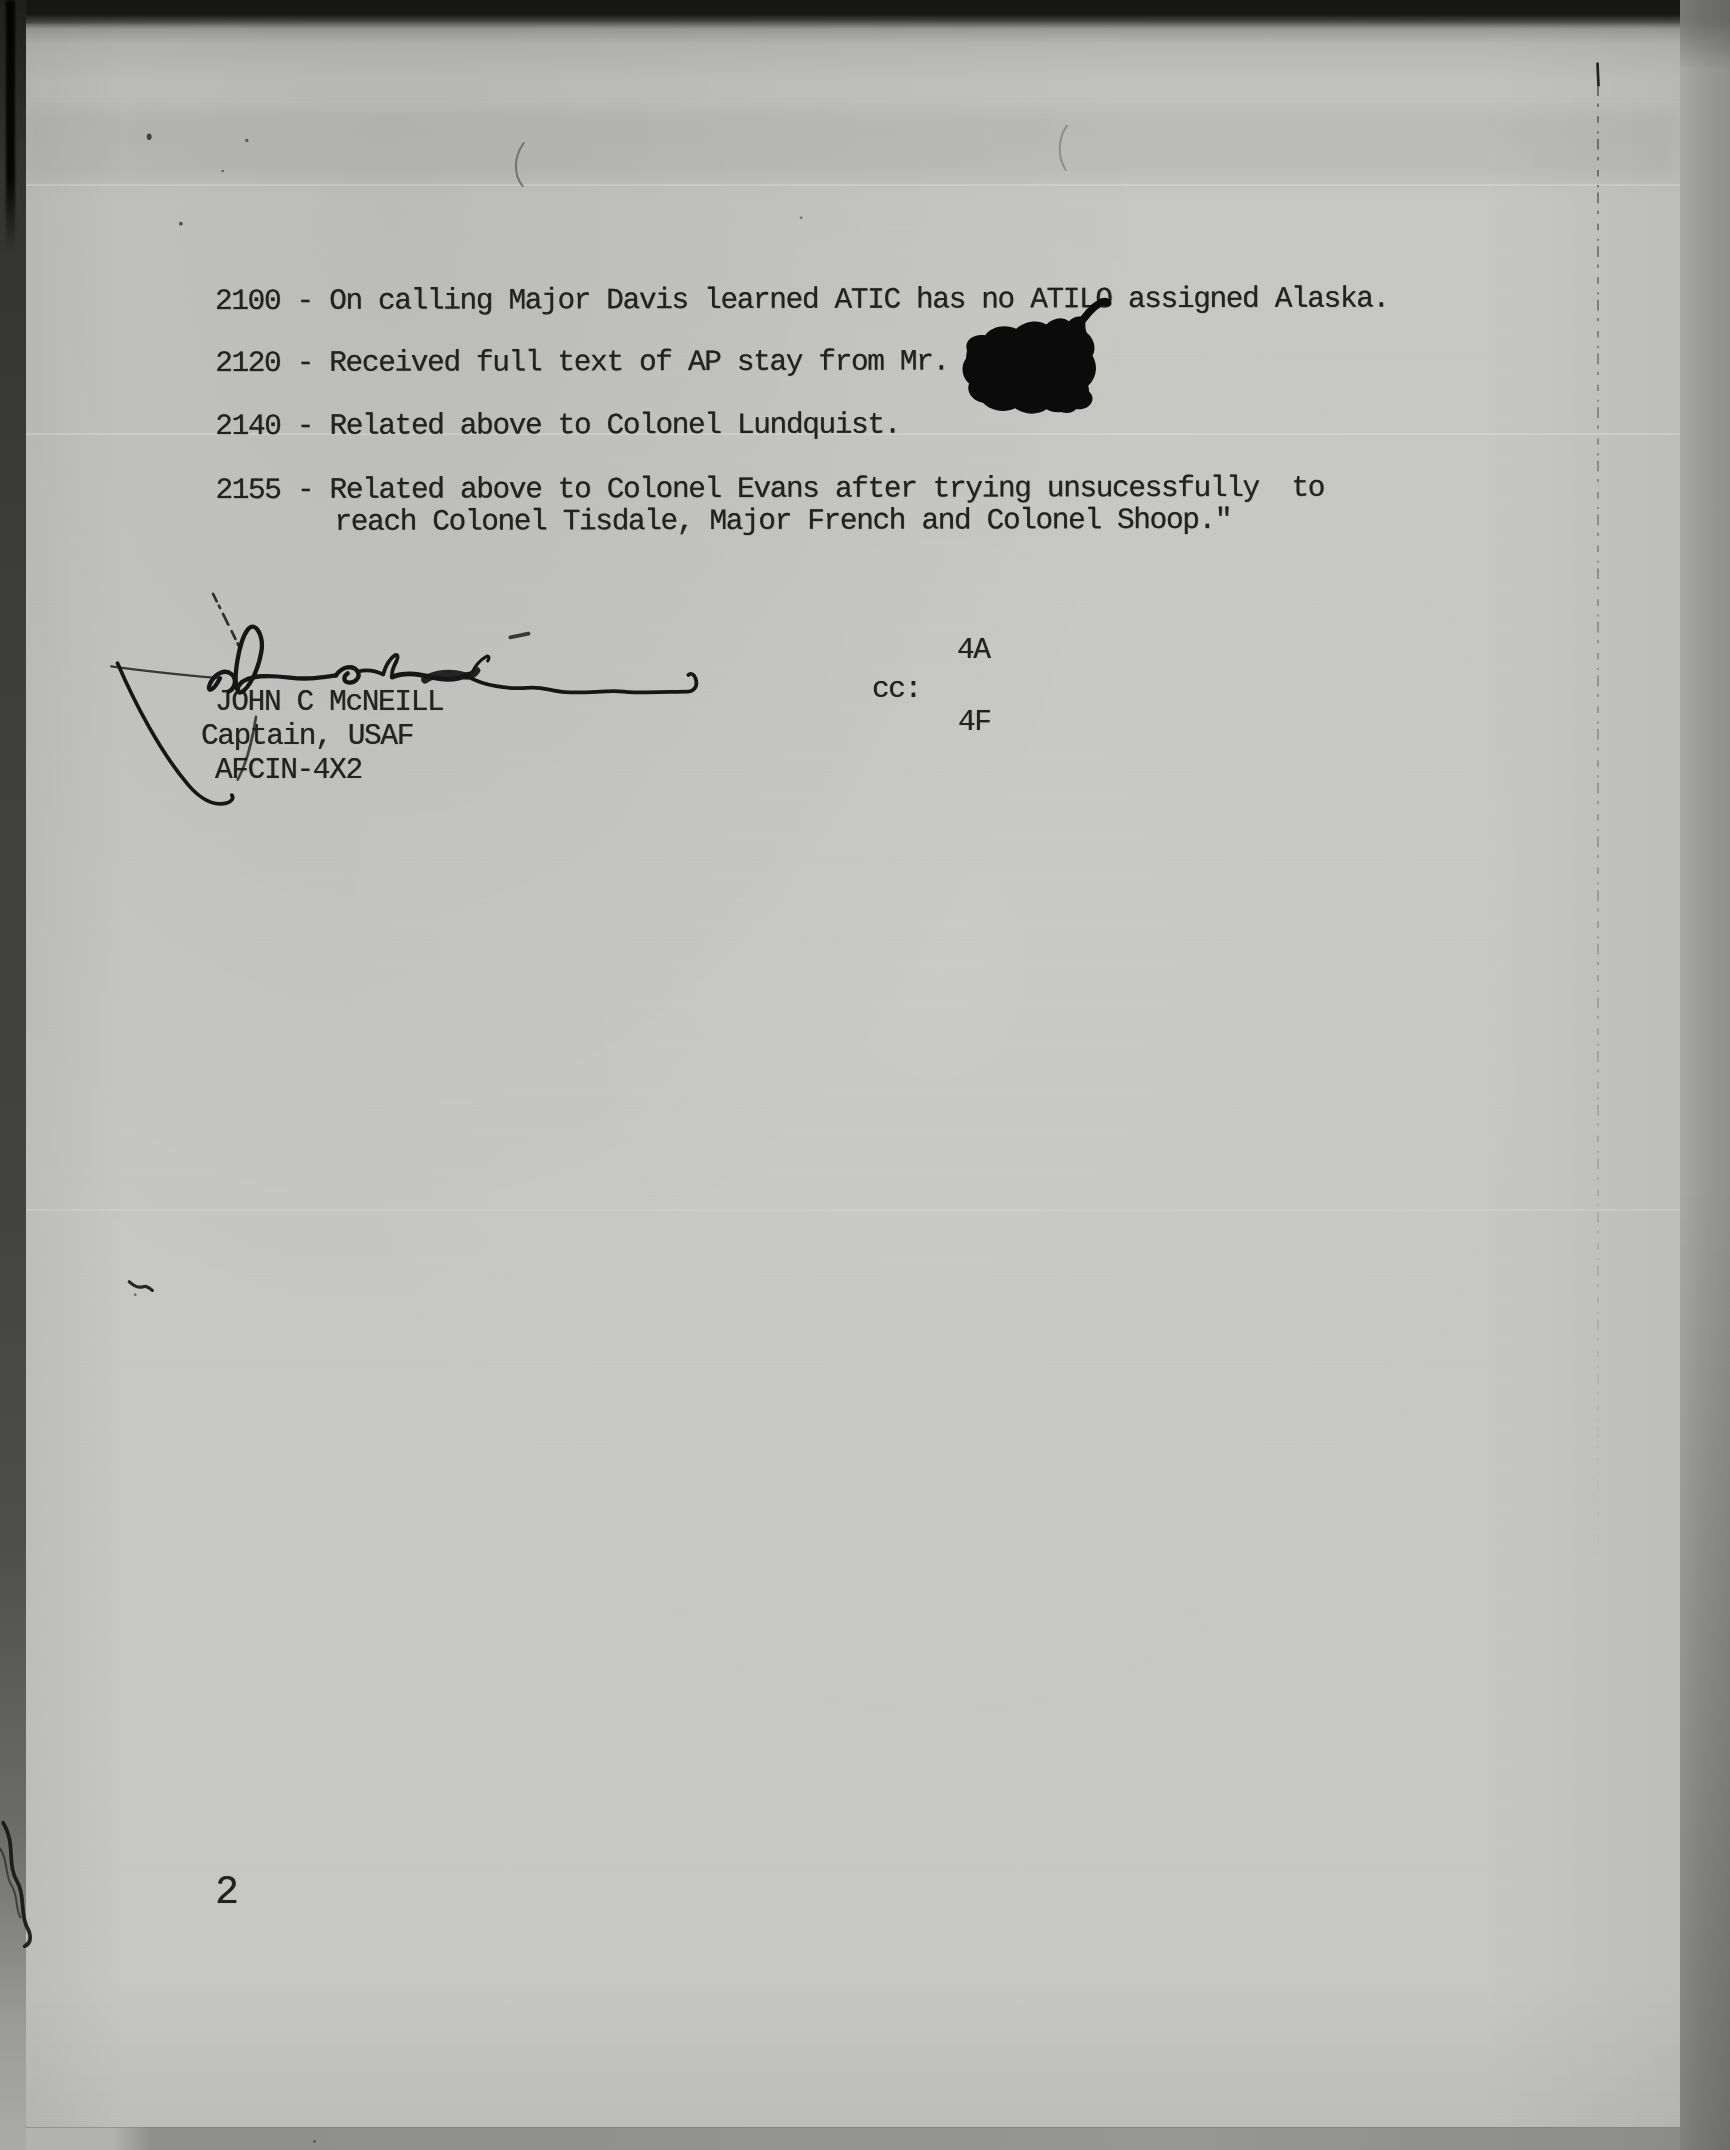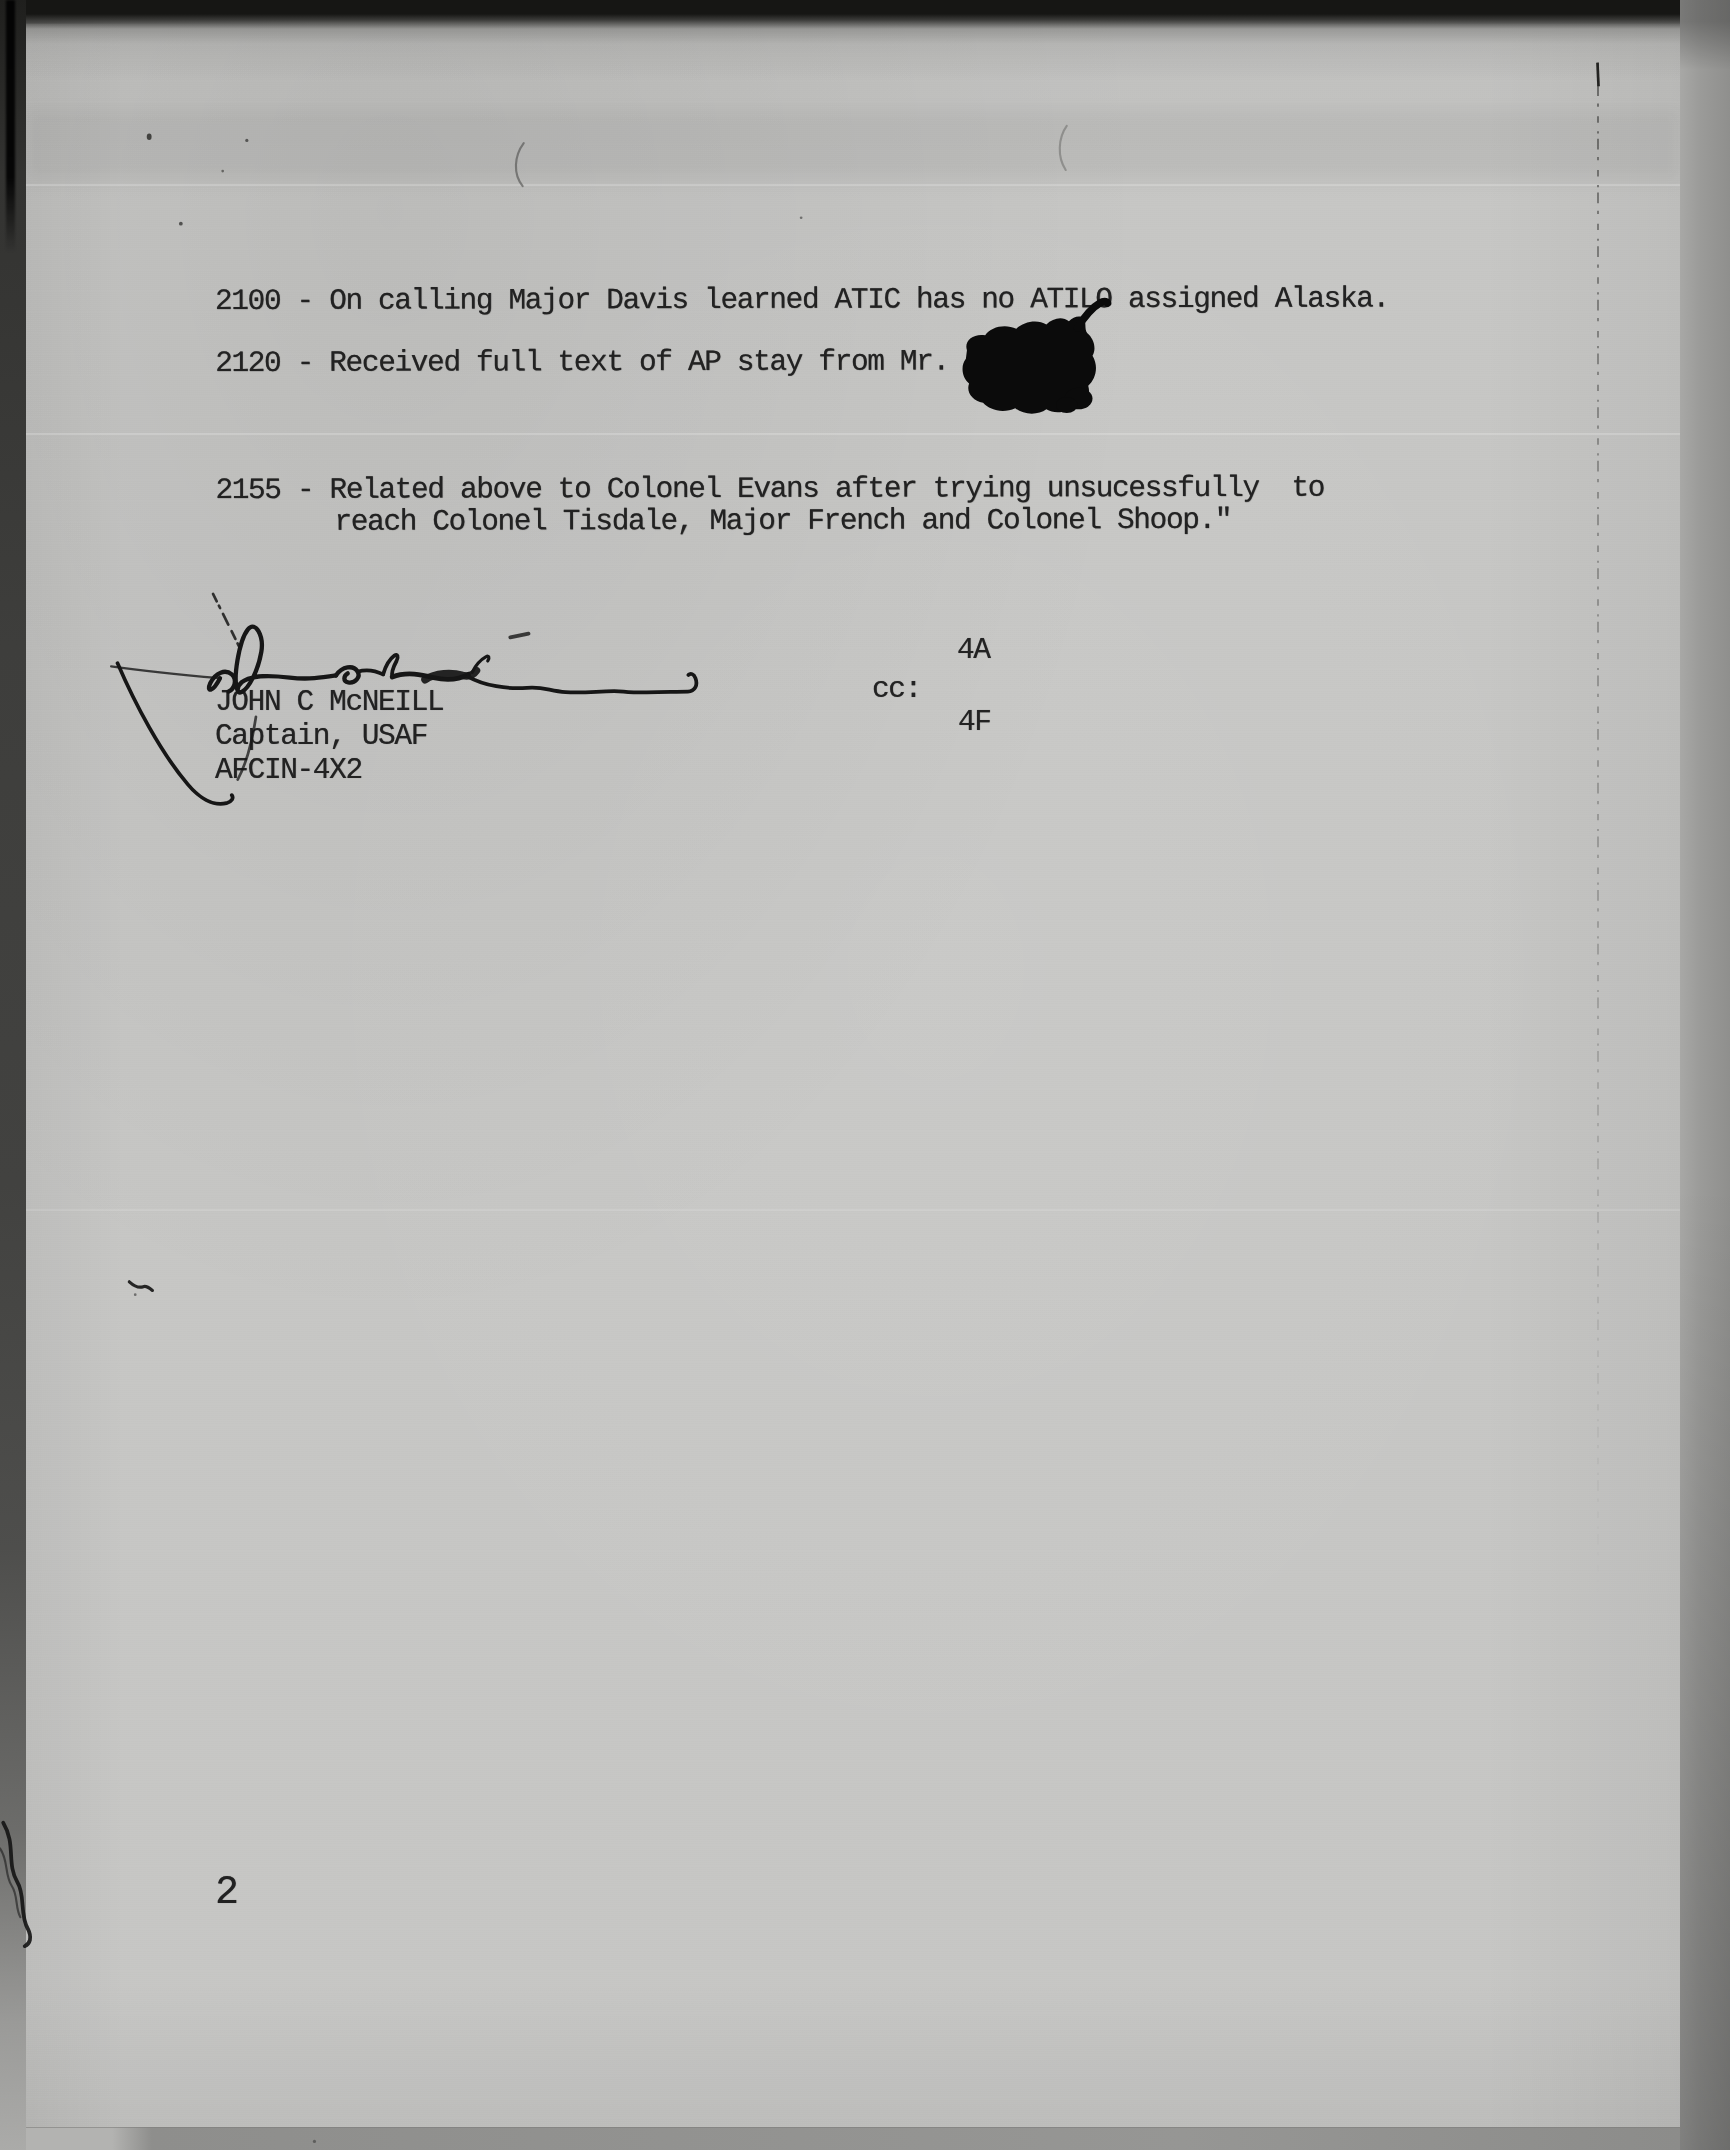--- a/index.html
+++ b/index.html
@@ -62,26 +62,27 @@
 
   <div class="paper"></div>
   <div class="shade-swath"></div>
   <div class="scanline" style="top:184px"></div>
   <div class="scanline" style="top:433px"></div>
   <div class="scanline" style="top:1209px;opacity:.6"></div>
 
   <div class="entries-layer">
     <div class="typew" style="left:215px;top:287px">2100 - On calling Major Davis learned ATIC has no ATILO assigned Alaska.</div>
     <div class="typew" style="left:215px;top:349px">2120 - Received full text of AP stay from Mr.</div>
+    <div class="typew" style="left:215px;top:412px">2140 - Related above to Colonel Lundquist.</div>
     <div class="typew" style="left:215px;top:476px">2155 - Related above to Colonel Evans after trying unsucessfully  to</div>
     <div class="typew" style="left:334px;top:508px">reach Colonel Tisdale, Major French and Colonel Shoop."</div>
   </div>
 
   <div class="typew" style="left:215px;top:688px">JOHN C McNEILL</div>
-  <div class="typew" style="left:215px;top:722px">Captain, USAF</div>
+  <div class="typew" style="left:201px;top:722px">Captain, USAF</div>
   <div class="typew" style="left:215px;top:756px">AFCIN-4X2</div>
 
   <div class="typew" style="left:872px;top:675px">cc:</div>
   <div class="typew" style="left:957px;top:636px">4A</div>
   <div class="typew" style="left:958px;top:708px">4F</div>
 
   <div class="typew pageno" style="left:215px;top:1873px">2</div>
 
   <div class="top-band"></div>
   <div class="left-band"></div>

